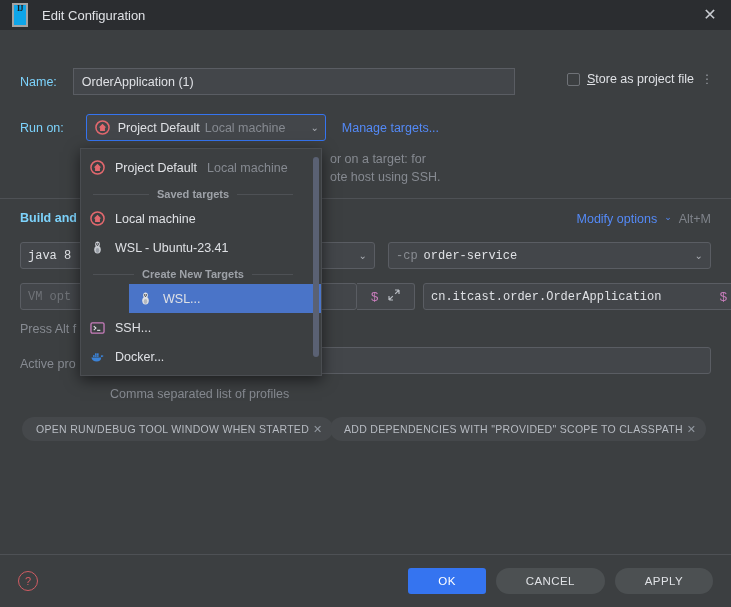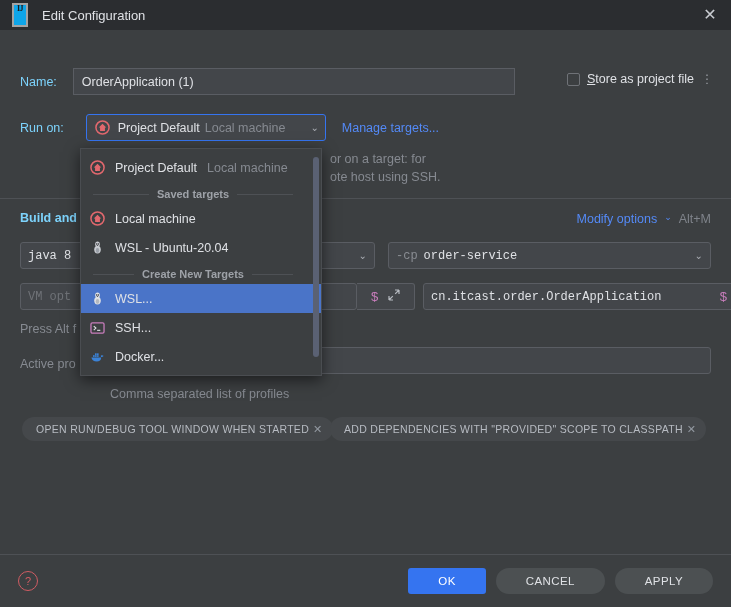--- a/index.html
+++ b/index.html
@@ -311,21 +311,21 @@
   .popup-item {
     height: 29px;
     display: flex;
     align-items: center;
     padding: 0 10px 0 8px;
     cursor: pointer;
     gap: 10px;
     font-size: 12.5px;
     color: #dfe1e5;
   }
-  .popup-item.selected { background: #4a74c8; }
+  .popup-item.selected { background: #4a74c8; margin-left: 48px; }
   .popup-item .sub { color: #868a91; }
   .popup-item .ico { width: 16px; height: 16px; flex: 0 0 auto; display:flex; align-items:center; justify-content:center;}
   .group {
     display: flex;
     align-items: center;
     gap: 8px;
     padding: 6px 28px 4px 12px;
     color: #9ea2a8;
     font-size: 11px;
     font-weight: bold;
@@ -481,21 +481,21 @@
         <span class="ico">
           <svg width="15" height="15" viewBox="0 0 16 16">
             <ellipse cx="8" cy="10.2" rx="3.5" ry="4.2" fill="#c9ccd1"></ellipse>
             <ellipse cx="8" cy="4.6" rx="2.5" ry="3" fill="#c9ccd1"></ellipse>
             <circle cx="7.1" cy="4.2" r="0.75" fill="#2b2d30"></circle>
             <circle cx="8.9" cy="4.2" r="0.75" fill="#2b2d30"></circle>
             <path d="M8 5.4 L7 6.4 L9 6.4 Z" fill="#2b2d30"></path>
             <ellipse cx="8" cy="11.2" rx="1.9" ry="2.6" fill="#9aa0a8"></ellipse>
           </svg>
         </span>
-        <span>WSL - Ubuntu-20.04</span>
+        <span>WSL - Ubuntu-23.41</span>
       </div>
 
       <div class="group">
         <span class="line"></span>
         <span>Create New Targets</span>
         <span class="line"></span>
       </div>
 
       <div class="popup-item selected">
         <span class="ico">

